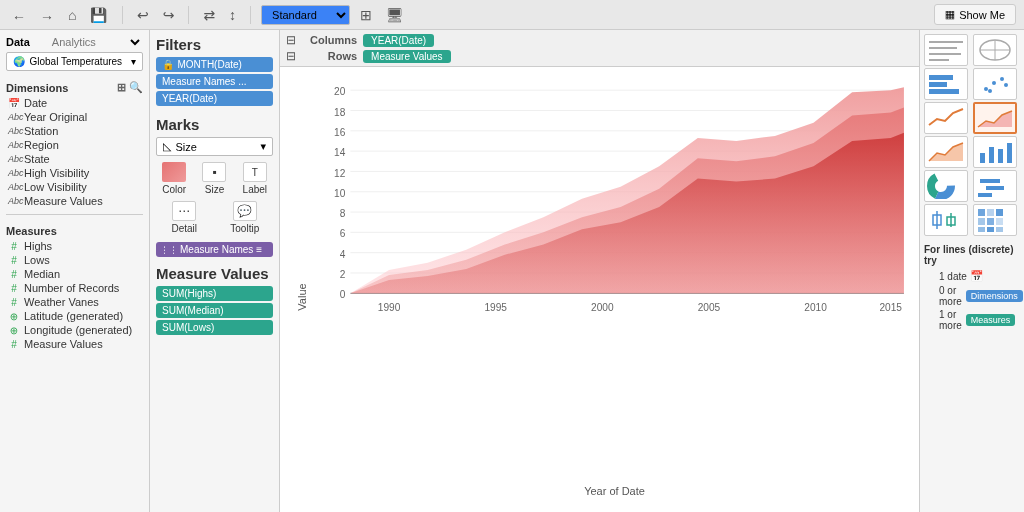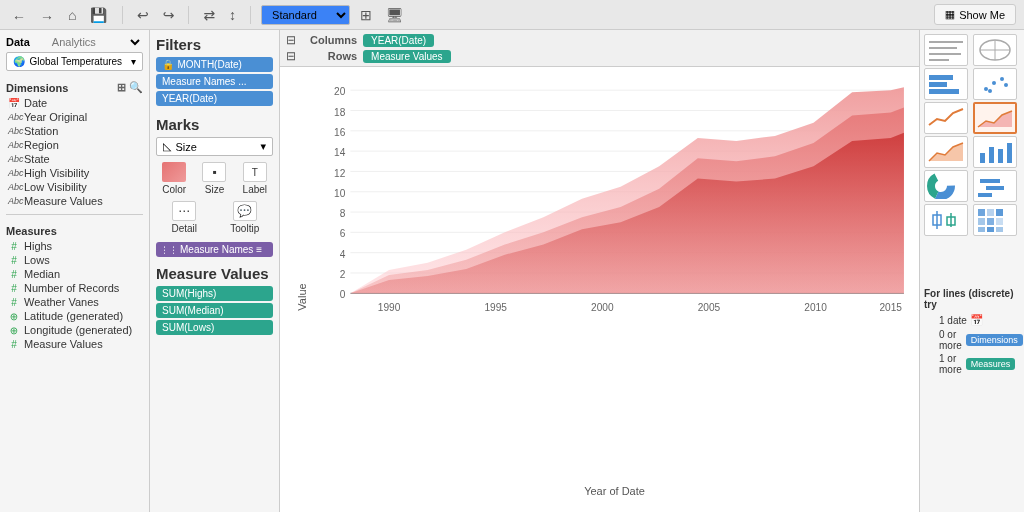--- a/index.html
+++ b/index.html
@@ -294,21 +294,21 @@
       border: 2px solid #e07b39;
       background: #fff3ed;
     }
     .chart-type-item svg { width: 38px; height: 26px; }
 
     .hint-section {
       margin-top: 8px;
       font-size: 10px;
       color: #333;
     }
-    .hint-section .hint-title { font-weight: bold; margin-bottom: 4px; margin-top: 44px; }
+    .hint-section .hint-title { font-weight: bold; margin-bottom: 4px; }
     .hint-line { display: flex; align-items: center; gap: 4px; margin: 2px 15px; }
     .hint-badge {
       background: #4a8fd4;
       color: white;
       border-radius: 3px;
       padding: 1px 5px;
       font-size: 9px;
     }
     .hint-badge.green { background: #2ca58d; }
     .hint-icon { font-size: 11px; }

